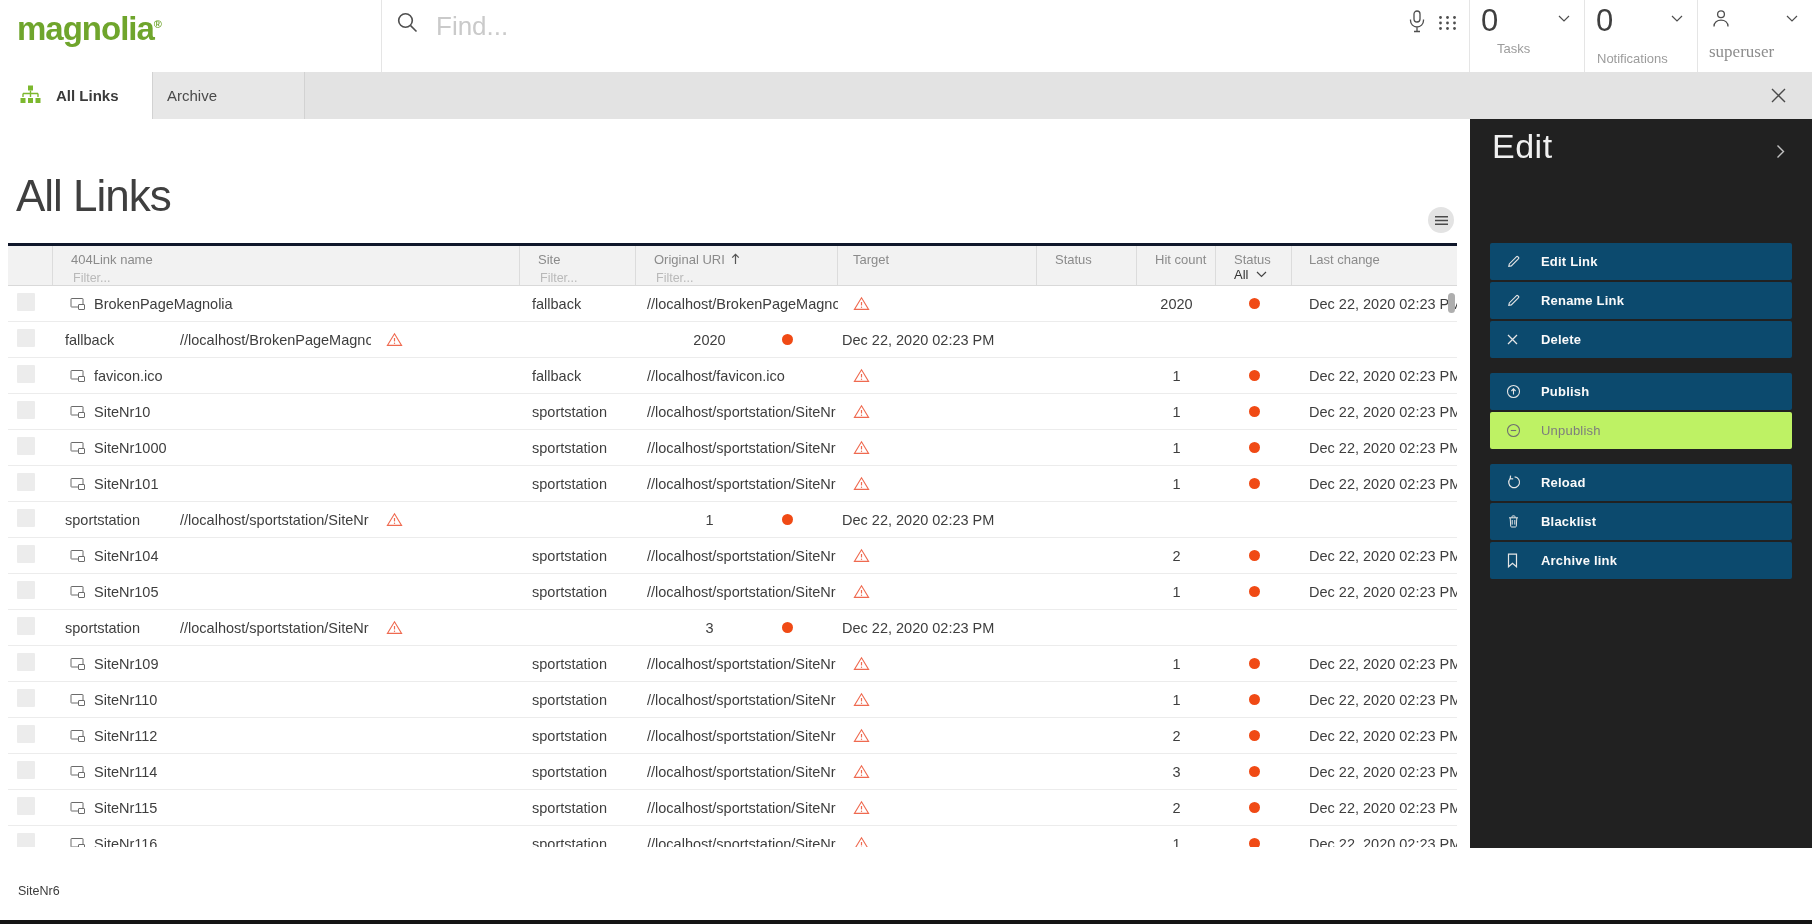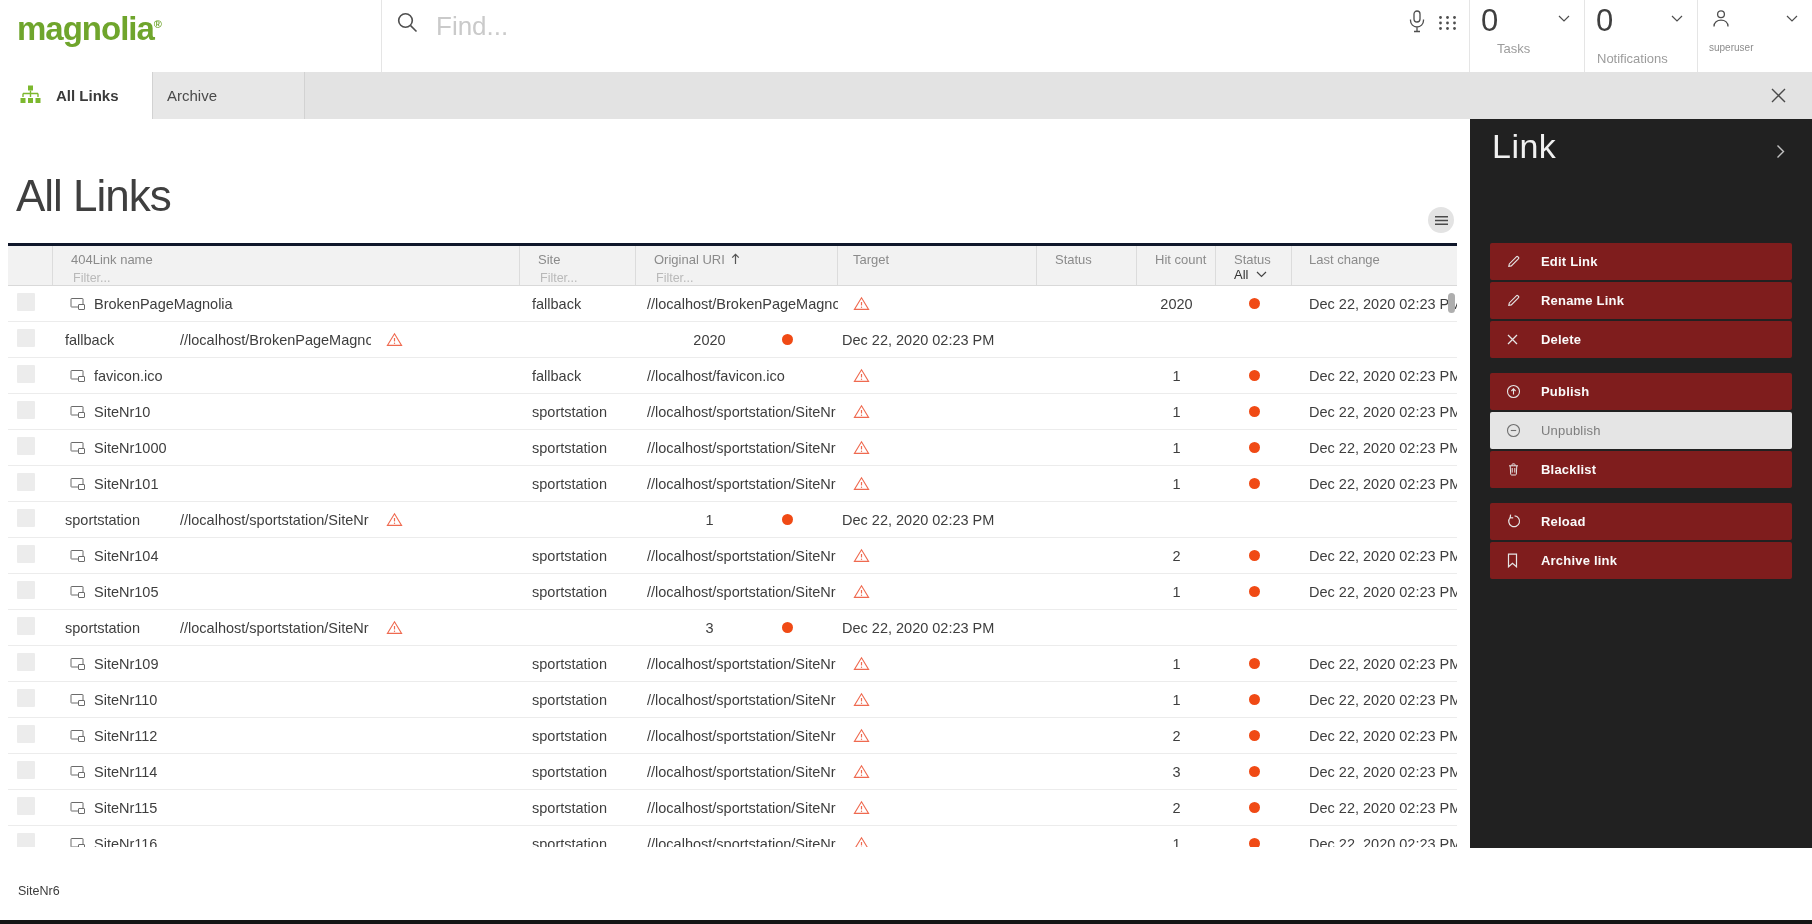--- a/index.html
+++ b/index.html
@@ -14,21 +14,21 @@
   .logo sup{font-size:11px;font-weight:bold;}
   .vdiv{top:0;width:1px;height:72px;background:#e5e5e5;}
   .search-icon{left:396px;top:11px;}
   .search-input{left:434px;top:7px;width:560px;height:36px;border:none;outline:none;
                 font-size:26px;color:#555;font-family:"Liberation Sans",sans-serif;background:transparent;}
   .search-input::placeholder{color:#cacaca;}
   .mic-icon{left:1408px;top:10px;}
   .grid-icon{left:1437px;top:15px;}
   .hdr-num{font-size:31px;color:#3f3f3f;}
   .hdr-lbl{font-size:13px;color:#9c9c9c;}
-  .user-lbl{font-size:10px;color:#8d8d8d;}
+  .user-lbl{font-size:17px;color:#8d8d8d;font-family:Liberation Serif, serif;}
 
   
   .tabbar{left:0;top:72px;width:1812px;height:47px;background:#e3e3e3;}
   .tab-active{left:0;top:0;width:152px;height:47px;background:#fff;}
   .tab-archive{left:152px;top:0;width:151px;height:47px;background:#e7e7e7;
                border-left:1px solid #d2d2d2;border-right:1px solid #d2d2d2;}
   .tab-label{font-size:15px;color:#3a3a3a;}
   .tab-active .tab-label{font-weight:bold;}
   .tab-archive .tab-label{color:#4a4a4a;}
   .close-btn{left:1770px;top:15px;width:20px;height:20px;cursor:pointer;}
@@ -69,26 +69,26 @@
   .td.c-last{padding-left:17px;}
   .cb{width:18px;height:18px;background:#ececec;border-radius:1px;display:inline-block;cursor:pointer;}
   .dot{width:11px;height:11px;border-radius:50%;background:#f04a15;display:inline-block;}
   .scroll-thumb{left:1448px;top:174px;width:7px;height:20px;border-radius:3.5px;background:#aeaeae;}
 
   
   .panel{left:1470px;top:119px;width:342px;height:729px;background:#212121;}
   .panel-title{left:22px;top:8px;font-size:34px;font-weight:300;color:#f1f1f1;letter-spacing:0.5px;}
   .panel-chevron{left:306px;top:25px;cursor:pointer;}
   .panel-actions{left:20px;top:124px;width:302px;}
-  .pbtn{height:37px;margin-bottom:2px;background:#7f1d1d;border-radius:2px;display:flex;
+  .pbtn{height:37px;margin-bottom:2px;background:#0c4a6e;border-radius:2px;display:flex;
         align-items:center;padding-left:16px;box-sizing:border-box;cursor:pointer;}
   .pbtn .picon{width:16px;margin-right:19px;color:#e6e6e6;}
   .pbtn .plabel{font-size:13px;font-weight:bold;color:#fafafa;letter-spacing:0.2px;}
   .pbtn.gap{margin-top:15px;}
-  .pbtn.disabled{background:#e5e5e5;}
+  .pbtn.disabled{background:#bef264;}
   .pbtn.disabled .plabel{color:#7d7d7d;font-weight:normal;}
   .pbtn.disabled .picon{color:#6f6f6f;}
 
   
   .footer{left:0;top:848px;width:1812px;height:76px;background:#fff;}
   .footer-status{left:18px;top:36px;font-size:12.5px;color:#3c3c3c;}
   .bottom-line{left:0;bottom:0;width:1812px;height:4px;background:#151515;}
 </style>
 </head>
 <body>
@@ -680,21 +680,21 @@
             </div>
       <div class="td c-last">Dec 22, 2020 02:23 PM</div>
     </div>
         </div>
     </div>
 
     <div class="abs scroll-thumb"></div>
   </div>
 
   <div class="abs panel">
-    <div class="abs panel-title">Link</div>
+    <div class="abs panel-title">Edit</div>
     <span class="abs panel-chevron">
       <svg width="9" height="15" viewBox="0 0 9 15">
           <path d="M1.5 1.5 L7.5 7.5 L1.5 13.5" fill="none" stroke="#c2c2c2" stroke-width="1.4"></path>
         </svg>
     </span>
     <div class="abs panel-actions">
         <div class="pbtn">
           <span class="picon">
             <svg width="15" height="15" viewBox="0 0 15 15">
               <path d="M2.8 12.4 l0.5-2.5 L10.6 2.6 c0.3-0.3 0.8-0.3 1.1 0 l0.9 0.9 c0.3 0.3 0.3 0.8 0 1.1 L5.3 11.9 z" fill="none" stroke="currentColor" stroke-width="1.1"></path>
@@ -729,39 +729,39 @@
         </div>
         <div class="pbtn disabled">
           <span class="picon">
             <svg width="15" height="15" viewBox="0 0 15 15">
               <circle cx="7.5" cy="7.5" r="6" fill="none" stroke="currentColor" stroke-width="1.1"></circle>
               <path d="M4.8 7.5 H10.2" stroke="currentColor" stroke-width="1.1"></path>
             </svg>
           </span>
           <span class="plabel">Unpublish</span>
         </div>
-        <div class="pbtn">
-          <span class="picon">
-            <svg width="15" height="15" viewBox="0 0 15 15">
-              <path d="M3 3.8 H12 M6 3.8 V2.6 c0-0.4 0.3-0.7 0.7-0.7 h1.6 c0.4 0 0.7 0.3 0.7 0.7 V3.8 M4.2 3.8 l0.5 8.4 c0 0.4 0.4 0.8 0.8 0.8 h4 c0.4 0 0.8-0.4 0.8-0.8 L10.8 3.8 M6.2 6 v4.6 M8.8 6 v4.6" fill="none" stroke="currentColor" stroke-width="1"></path>
-            </svg>
-          </span>
-          <span class="plabel">Blacklist</span>
-        </div>
         <div class="pbtn gap">
           <span class="picon">
             <svg width="15" height="15" viewBox="0 0 15 15">
               <path d="M4.2 3.6 A5.4 5.4 0 1 0 8.6 1.9" fill="none" stroke="currentColor" stroke-width="1.2"></path>
               <path d="M4.6 0.7 L4.2 3.7 L7.2 3.9" fill="none" stroke="currentColor" stroke-width="1.2"></path>
             </svg>
           </span>
           <span class="plabel">Reload</span>
         </div>
         <div class="pbtn">
           <span class="picon">
+            <svg width="15" height="15" viewBox="0 0 15 15">
+              <path d="M3 3.8 H12 M6 3.8 V2.6 c0-0.4 0.3-0.7 0.7-0.7 h1.6 c0.4 0 0.7 0.3 0.7 0.7 V3.8 M4.2 3.8 l0.5 8.4 c0 0.4 0.4 0.8 0.8 0.8 h4 c0.4 0 0.8-0.4 0.8-0.8 L10.8 3.8 M6.2 6 v4.6 M8.8 6 v4.6" fill="none" stroke="currentColor" stroke-width="1"></path>
+            </svg>
+          </span>
+          <span class="plabel">Blacklist</span>
+        </div>
+        <div class="pbtn">
+          <span class="picon">
             <svg width="13" height="15" viewBox="0 0 13 15">
               <path d="M2.5 1.2 h8 V13.8 L6.5 10.4 L2.5 13.8 z" fill="none" stroke="currentColor" stroke-width="1.2"></path>
             </svg>
           </span>
           <span class="plabel">Archive link</span>
         </div>
       </div>
   </div>
 
   <div class="abs footer">

